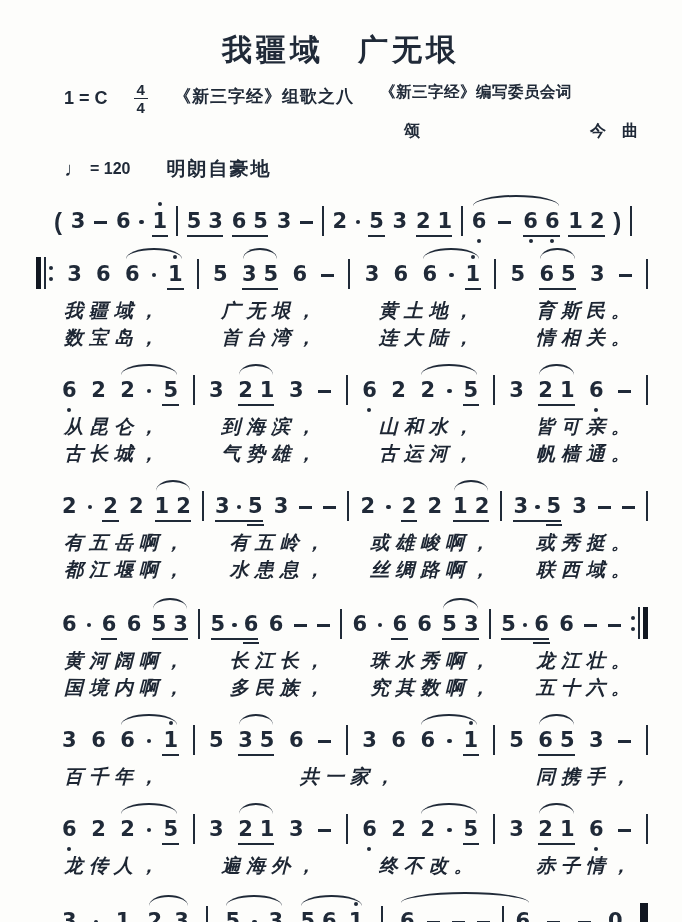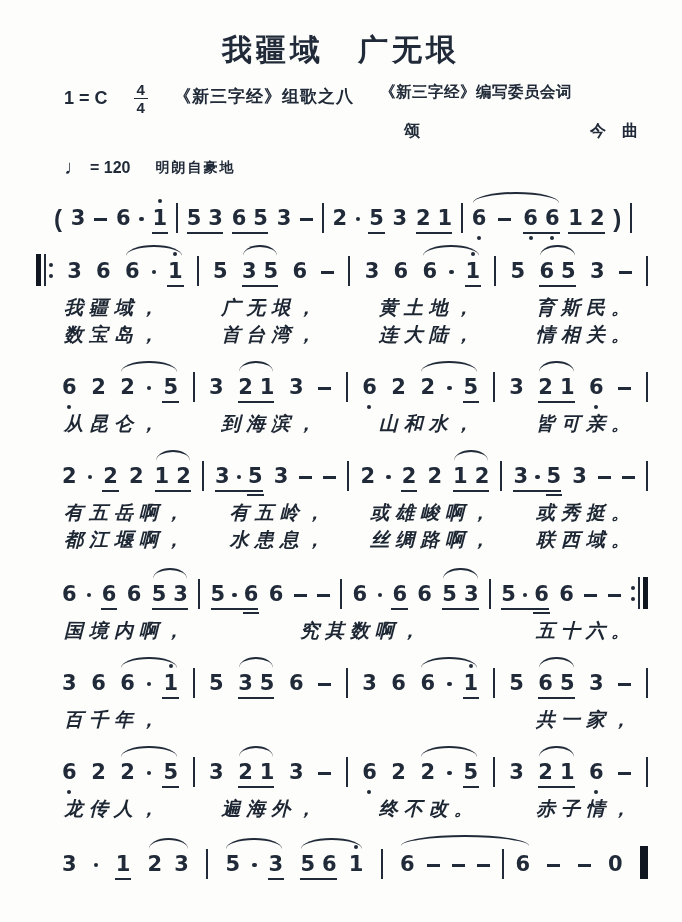--- a/index.html
+++ b/index.html
@@ -14,21 +14,21 @@
         font-size:15px;font-weight:700;line-height:15px;}
   .frac .den{border-top:1.6px solid #202a38;padding:1px 3px 0 3px;}
   .frac .num{padding:0 3px 1px 3px;}
   .subtitle{flex:1;text-align:center;font-size:17px;font-weight:700;padding-top:3px;letter-spacing:1px;}
   .credits{display:flex;flex-direction:column;width:272px;flex:0 0 auto;gap:12px;}
   .cred1{font-size:15.5px;font-weight:700;white-space:nowrap;letter-spacing:.5px;}
   .cred2{display:flex;justify-content:space-between;font-size:16px;font-weight:700;
          padding:6px 14px 0 24px;}
   .temporow{display:flex;align-items:center;margin:14px 0 0 64px;font-size:16px;font-weight:700;}
   .tnote{font-size:20px;margin-right:6px;}
-  .texpr{margin-left:25px;font-size:14px;letter-spacing:2px;}
+  .texpr{margin-left:36px;font-size:19px;letter-spacing:2px;}
   
   .mline{display:flex;align-items:flex-end;justify-content:space-between;
          margin:24px 34px 12px 62px;}
   .mline.indent{margin-left:54px;margin-right:50px;}
   .mline.with-start{margin-left:36px;}
   .note{position:relative;min-width:13px;text-align:center;
         font-family:"DejaVu Sans",sans-serif;font-size:21px;line-height:24px;font-weight:700;}
   .ul{position:absolute;left:-1px;right:-1px;height:2px;background:#202a38;}
   .ul.l1{bottom:-4px;}
   .ul.l2{bottom:-7.5px;}
@@ -241,20 +241,26 @@
           <span class="note">6<span class="db"></span></span>
           <span class="dash"></span>
           <span class="bar"></span>
         </div>
         <div class="lrow">
           <span class="phrase">从昆仑，</span>
           <span class="phrase">到海滨，</span>
           <span class="phrase">山和水，</span>
           <span class="phrase">皆可亲。</span>
         </div>
+        <div class="lrow">
+          <span class="phrase">古长城，</span>
+          <span class="phrase">气势雄，</span>
+          <span class="phrase">古运河，</span>
+          <span class="phrase">帆樯通。</span>
+        </div>
       </div>
       <div class="sys">
         <div class="mline">
           <span class="note">2</span>
           <span class="adot"></span>
           <span class="note">2<span class="ul l1"></span></span>
           <span class="note">2</span>
           <span class="beam">
             <span class="note">1</span>
             <span class="note">2</span>
@@ -353,21 +359,28 @@
           <span class="re">
             <span class="vdots">
               <i></i>
               <i></i>
             </span>
             <span class="vthin"></span>
             <span class="vthick"></span>
           </span>
         </div>
         <div class="lrow">
+          <span class="phrase">黄河阔啊，</span>
+          <span class="phrase">长江长，</span>
+          <span class="phrase">珠水秀啊，</span>
+          <span class="phrase">龙江壮。</span>
+        </div>
+        <div class="lrow">
           <span class="phrase">国境内啊，</span>
+          <span class="phrase">多民族，</span>
           <span class="phrase">究其数啊，</span>
           <span class="phrase">五十六。</span>
         </div>
       </div>
       <div class="sys">
         <div class="mline">
           <span class="note">3</span>
           <span class="note">6</span>
           <span class="slur">
             <span class="note">6</span>
@@ -402,20 +415,21 @@
             <span class="ul gline"></span>
             <span class="arc"></span>
           </span>
           <span class="note">3</span>
           <span class="dash"></span>
           <span class="bar"></span>
         </div>
         <div class="lrow">
           <span class="phrase">百千年，</span>
           <span class="phrase">共一家，</span>
+          <span class="phrase">同携手，</span>
         </div>
       </div>
       <div class="sys">
         <div class="mline">
           <span class="note">6<span class="db"></span></span>
           <span class="note">2</span>
           <span class="slur">
             <span class="note">2</span>
             <span class="adot"></span>
             <span class="note">5<span class="ul l1"></span></span>

